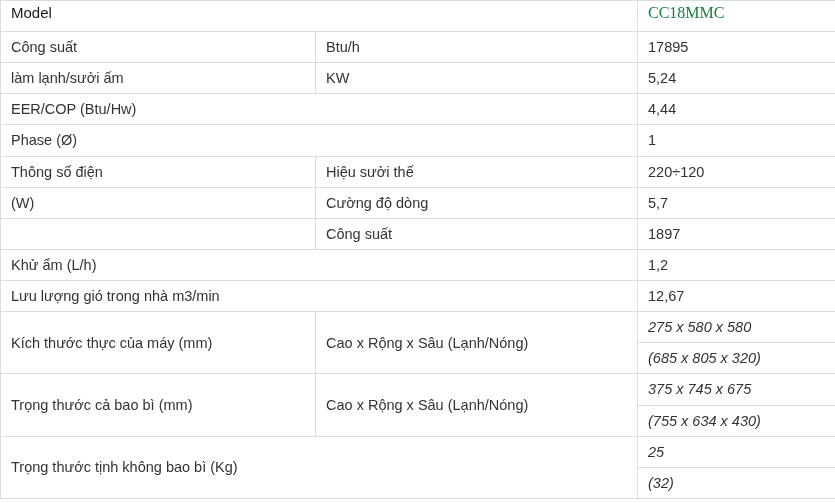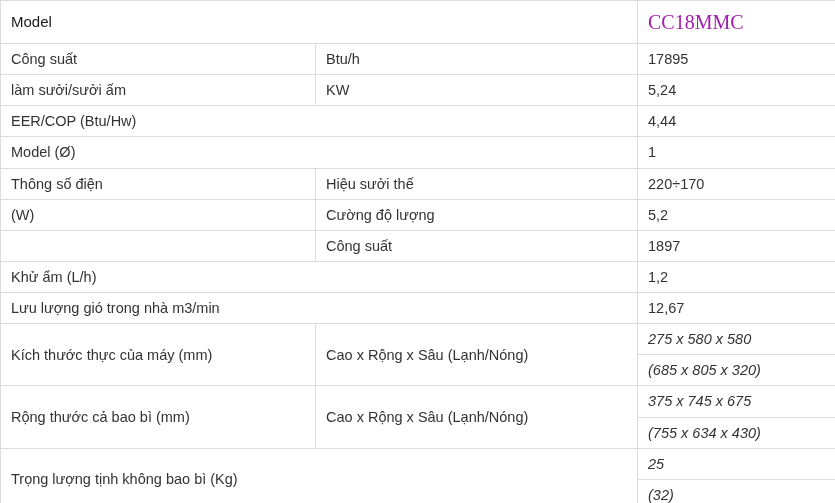--- a/index.html
+++ b/index.html
@@ -28,34 +28,34 @@
     border: 1px solid #dcdcdc;
     padding: 6px 10px;
     text-align: left;
     vertical-align: middle;
     font-weight: normal;
     line-height: 1.25;
     background: #ffffff;
     box-sizing: border-box;
   }
   #spec-table tr.header-row th {
-    padding-top: 9px;
+    padding-top: 2px;
     padding-bottom: 8px;
   }
   th.model-head {
     font-family: "Liberation Sans", sans-serif;
     font-weight: bold;
     font-size: 15px;
     color: #1a1a1a;
   }
   th.model-value {
     font-family: "Liberation Serif", serif;
     font-weight: bold;
-    font-size: 20px;
-    color: #a21caf;
+    font-size: 16px;
+    color: #15803d;
   }
   td.tall { height: 45px; }
   td.sub { height: 26px; padding-top: 4px; padding-bottom: 4px; font-style: italic; }
   tr.std td { height: 23px; padding-top: 4px; padding-bottom: 4px; }
 </style>
 </head>
 <body>
 
 <table id="spec-table">
   <colgroup>
@@ -69,45 +69,45 @@
       <th class="model-value">CC18MMC</th>
     </tr>
 
     <tr class="std">
       <td>Công suất</td>
       <td>Btu/h</td>
       <td>17895</td>
     </tr>
 
     <tr class="std">
-      <td>làm sưởi/sưởi ấm</td>
+      <td>làm lạnh/sưởi ấm</td>
       <td>KW</td>
       <td>5,24</td>
     </tr>
 
     <tr class="std">
       <td colspan="2">EER/COP (Btu/Hw)</td>
       <td>4,44</td>
     </tr>
 
     <tr class="std">
-      <td colspan="2">Model (Ø)</td>
+      <td colspan="2">Phase (Ø)</td>
       <td>1</td>
     </tr>
 
     <tr class="std">
       <td>Thông số điện</td>
       <td>Hiệu sưởi thế</td>
-      <td>220÷170</td>
+      <td>220÷120</td>
     </tr>
 
     <tr class="std">
       <td>(W)</td>
-      <td>Cường độ lượng</td>
-      <td>5,2</td>
+      <td>Cường độ dòng</td>
+      <td>5,7</td>
     </tr>
 
     <tr class="std">
       <td></td>
       <td>Công suất</td>
       <td>1897</td>
     </tr>
 
     <tr class="std">
       <td colspan="2">Khử ẩm (L/h)</td>
@@ -122,30 +122,30 @@
     <tr>
       <td class="tall" rowspan="2">Kích thước thực của máy (mm)</td>
       <td class="tall" rowspan="2">Cao x Rộng x Sâu (Lạnh/Nóng)</td>
       <td class="sub">275 x 580 x 580</td>
     </tr>
     <tr>
       <td class="sub">(685 x 805 x 320)</td>
     </tr>
 
     <tr>
-      <td class="tall" rowspan="2">Rộng thước cả bao bì (mm)</td>
+      <td class="tall" rowspan="2">Trọng thước cả bao bì (mm)</td>
       <td class="tall" rowspan="2">Cao x Rộng x Sâu (Lạnh/Nóng)</td>
       <td class="sub">375 x 745 x 675</td>
     </tr>
     <tr>
       <td class="sub">(755 x 634 x 430)</td>
     </tr>
 
     <tr>
-      <td class="tall" colspan="2" rowspan="2">Trọng lượng tịnh không bao bì (Kg)</td>
+      <td class="tall" colspan="2" rowspan="2">Trọng thước tịnh không bao bì (Kg)</td>
       <td class="sub">25</td>
     </tr>
     <tr>
       <td class="sub">(32)</td>
     </tr>
 
   </tbody>
 </table>
 
 </body></html>

